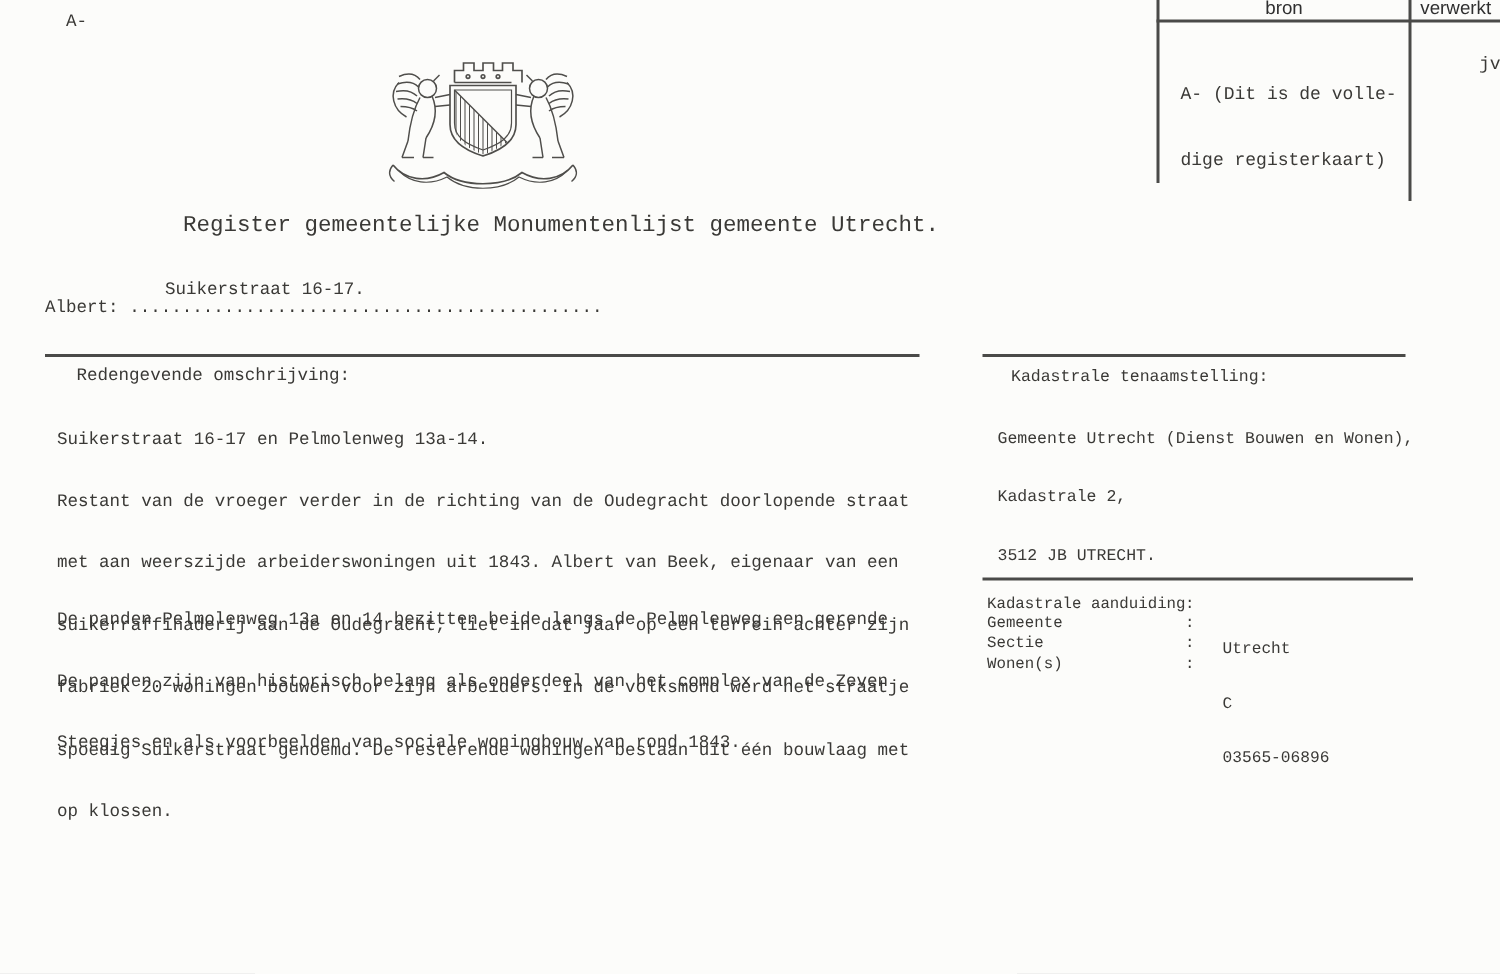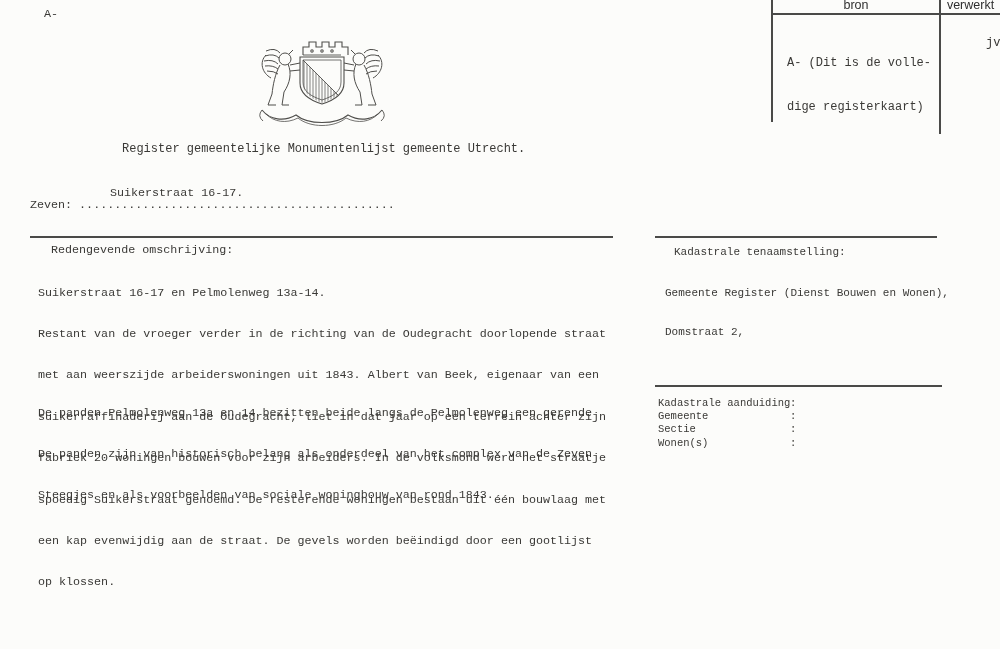--- a/index.html
+++ b/index.html
@@ -87,57 +87,62 @@
     <div class="rule" style="left:771px;top:13px;width:229px;"></div>
     <div class="thead sans" style="left:773px;width:166px;">bron</div>
     <div class="thead sans" style="left:941px;width:59px;">verwerkt</div>
     <div class="abs mono" style="left:787px;top:27px;font-size:12px;line-height:14.5px;">
       <div>A- (Dit is de volle-</div>
       <div>dige registerkaart)</div>
     </div>
     <div class="abs mono" style="left:942px;top:36px;font-size:12px;padding-left:44px;">jvh0194</div>
   </div>
 
-  <div class="abs mono" style="left:110px;top:142px;font-size:12px;padding-left:12px;">Register gemeentelijke Monumentenlijst gemeente Utrecht.</div>
+  <div class="abs mono" style="left:110px;top:142px;font-size:15px;padding-left:12px;">Register gemeentelijke Monumentenlijst gemeente Utrecht.</div>
 
   <div class="abs mono" style="left:110px;top:186px;font-size:11.7px;">Suikerstraat 16-17.</div>
-  <div class="abs mono" style="left:30px;top:198px;font-size:11.7px;"><span>Zeven:</span> <span>.............................................</span></div>
+  <div class="abs mono" style="left:30px;top:198px;font-size:11.7px;"><span>Albert:</span> <span>.............................................</span></div>
 
   <div class="rule" style="left:30px;top:236px;width:583px;"></div>
 
   <div class="abs mono t12" style="left:30px;top:244px;margin-left:21px;">Redengevende omschrijving:</div>
 
   <div class="abs mono t12 para" style="left:38px;top:259px;font-family:Liberation Mono, monospace;">
     <div>Suikerstraat 16-17 en Pelmolenweg 13a-14.</div>
     <div>Restant van de vroeger verder in de richting van de Oudegracht doorlopende straat</div>
     <div>met aan weerszijde arbeiderswoningen uit 1843. Albert van Beek, eigenaar van een</div>
     <div>suikerraffinaderij aan de Oudegracht, liet in dat jaar op een terrein achter zijn</div>
     <div>fabriek 20 woningen bouwen voor zijn arbeiders. In de volksmond werd het straatje</div>
     <div>spoedig Suikerstraat genoemd. De resterende woningen bestaan uit één bouwlaag met</div>
-    <div>een kap evenwijdig aan de straat. De gevels worden beëindigd door een gootlijst</div>
     <div>op klossen.</div>
   </div>
 
   <div class="abs mono t12 para" style="left:38px;top:379px;">
     <div>De panden Pelmolenweg 13a en 14 bezitten beide langs de Pelmolenweg een gerende</div>
   </div>
 
   <div class="abs mono t12 para" style="left:38px;top:420px;">
     <div>De panden zijn van historisch belang als onderdeel van het complex van de Zeven</div>
     <div>Steegjes en als voorbeelden van sociale woningbouw van rond 1843.</div>
   </div>
 
   <div class="rule" style="left:655px;top:236px;width:282px;"></div>
   <div class="abs mono t11" style="left:658px;top:246px;padding-left:16px;">Kadastrale tenaamstelling:</div>
   <div class="abs mono t11 para" style="left:665px;top:261px;">
-    <div>Gemeente Register (Dienst Bouwen en Wonen),</div>
-    <div>Domstraat 2,</div>
+    <div>Gemeente Utrecht (Dienst Bouwen en Wonen),</div>
+    <div>Kadastrale 2,</div>
+    <div>3512 JB UTRECHT.</div>
   </div>
 
   <div class="rule" style="left:655px;top:385px;width:287px;"></div>
   <div class="abs mono t105" style="left:658px;top:397px;white-space:normal;width:160px;">
     <div class="lblrow"><span>Kadastrale aanduiding</span><span class="colon">:</span></div>
     <div class="lblrow"><span>Gemeente</span><span class="colon">:</span></div>
     <div class="lblrow"><span>Sectie</span><span class="colon">:</span></div>
     <div class="lblrow"><span>Wonen(s)</span><span class="colon">:</span></div>
   </div>
+  <div class="abs mono valcol" style="left:815px;top:403px;font-size:10.8px;">
+    <div>Utrecht</div>
+    <div>C</div>
+    <div>03565-06896</div>
+  </div>
 
 </div>
 
 </body></html>

